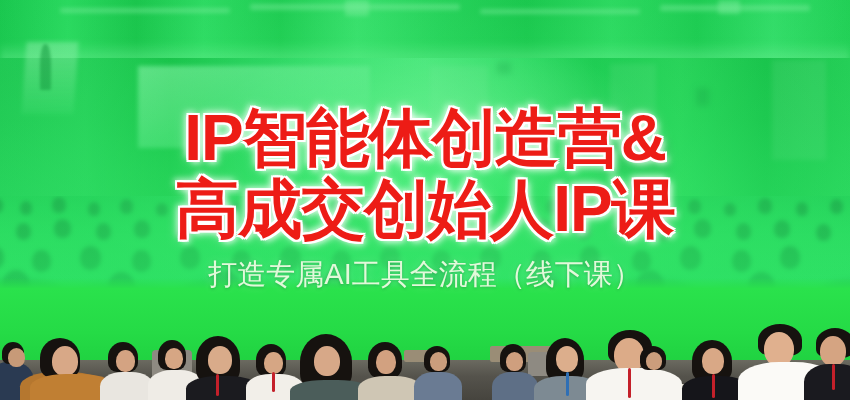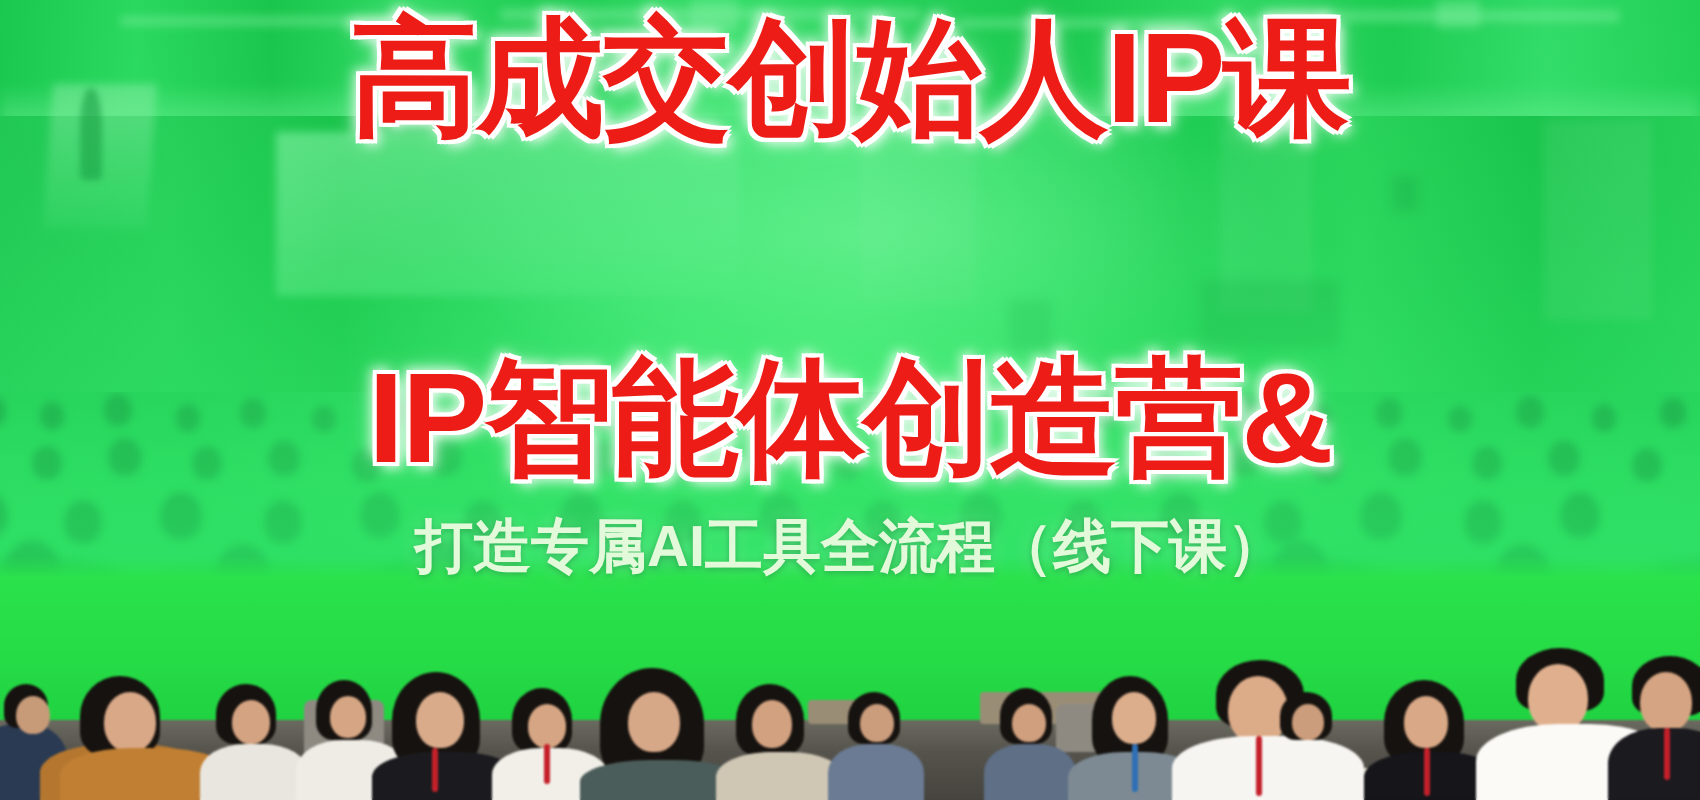--- a/index.html
+++ b/index.html
@@ -225,21 +225,21 @@
   .title-line-1 {
     font-size: 64px;
     margin-top: 106px;
   }
   .title-line-2 {
     font-size: 64px;
     margin-top: 7px;
   }
   .subtitle {
     font-size: 29px;
-    font-weight: bold;
+    font-weight: normal;
     color: #e2f9da;
     letter-spacing: 0px;
     line-height: 1;
     white-space: nowrap;
     margin-top: 19px;
     text-shadow: 0 1px 3px rgba(20,120,50,0.45), 0 0 10px rgba(255,255,255,0.25);
   }
 </style>
 </head>
 <body>
@@ -462,18 +462,18 @@
     <div class="person">
       <div class="p-hair" style="left:640px; top:58px; width:26px; height:24px;"></div>
       <div class="p-head" style="left:646px; top:64px; width:16px; height:18px; background:#cb9d7c;"></div>
     </div>
 
     <div class="room-soften"></div>
   </div>
   <div class="seam"></div>
 
   <div class="text-block">
+    <div class="title-line title-line-1">IP智能体创造营&amp;</div>
     <div class="title-line title-line-2">高成交创始人IP课</div>
-    <div class="title-line title-line-1">IP智能体创造营&amp;</div>
     <div class="subtitle">打造专属AI工具全流程（线下课）</div>
   </div>
 
 </div>
 
 </body></html>

